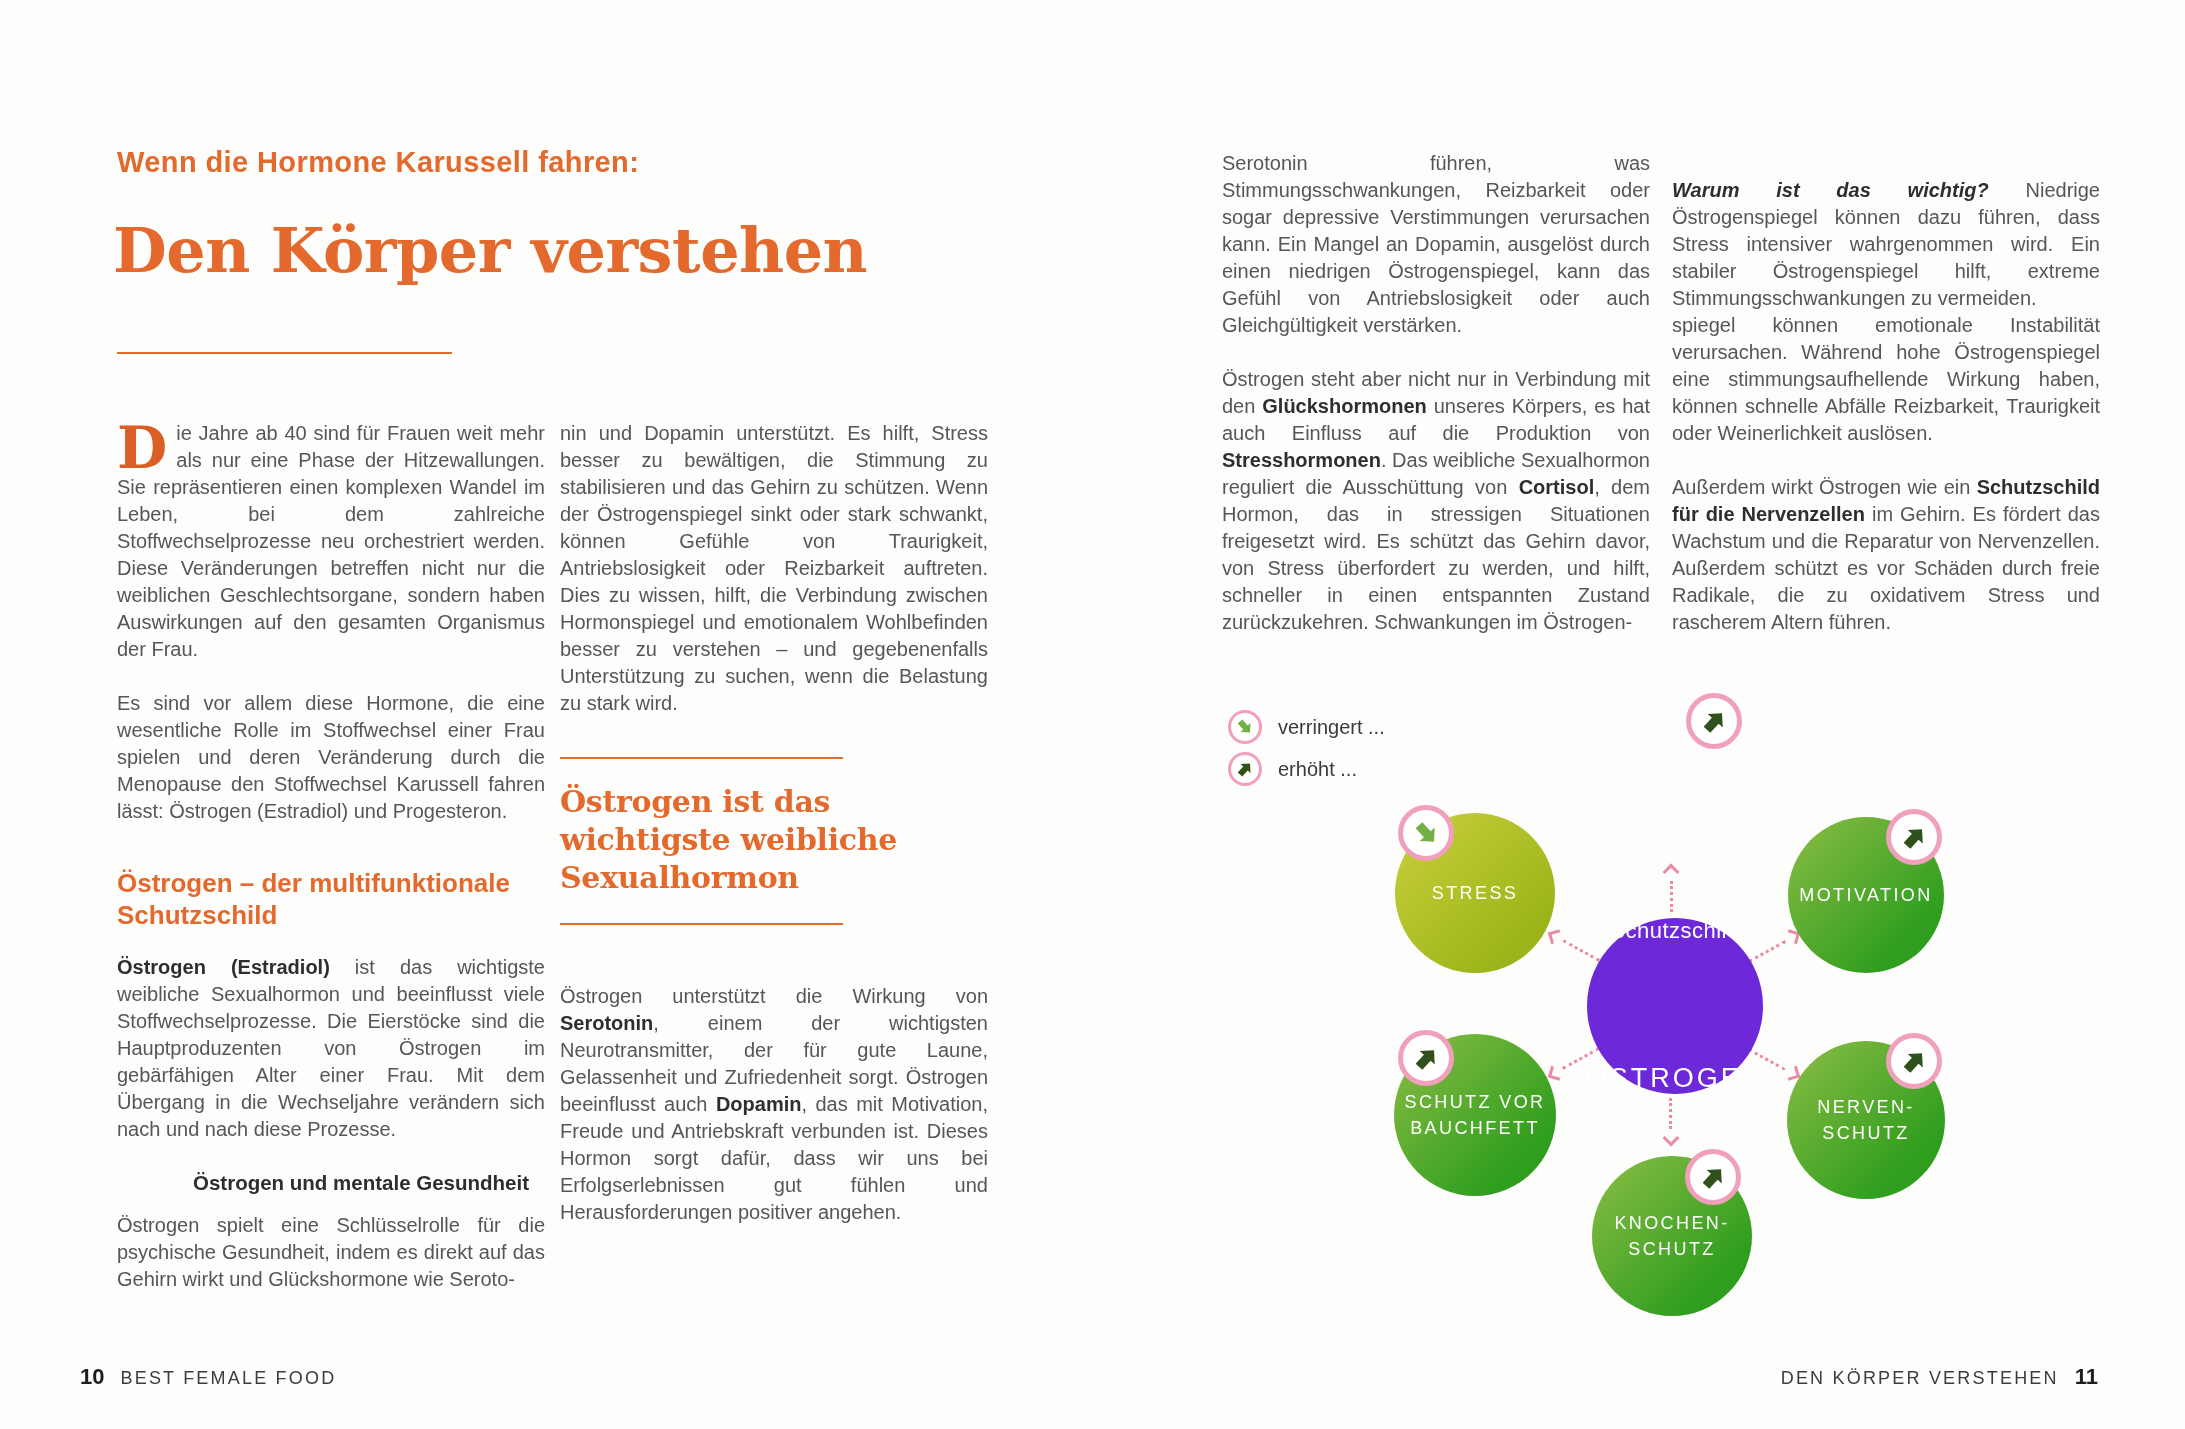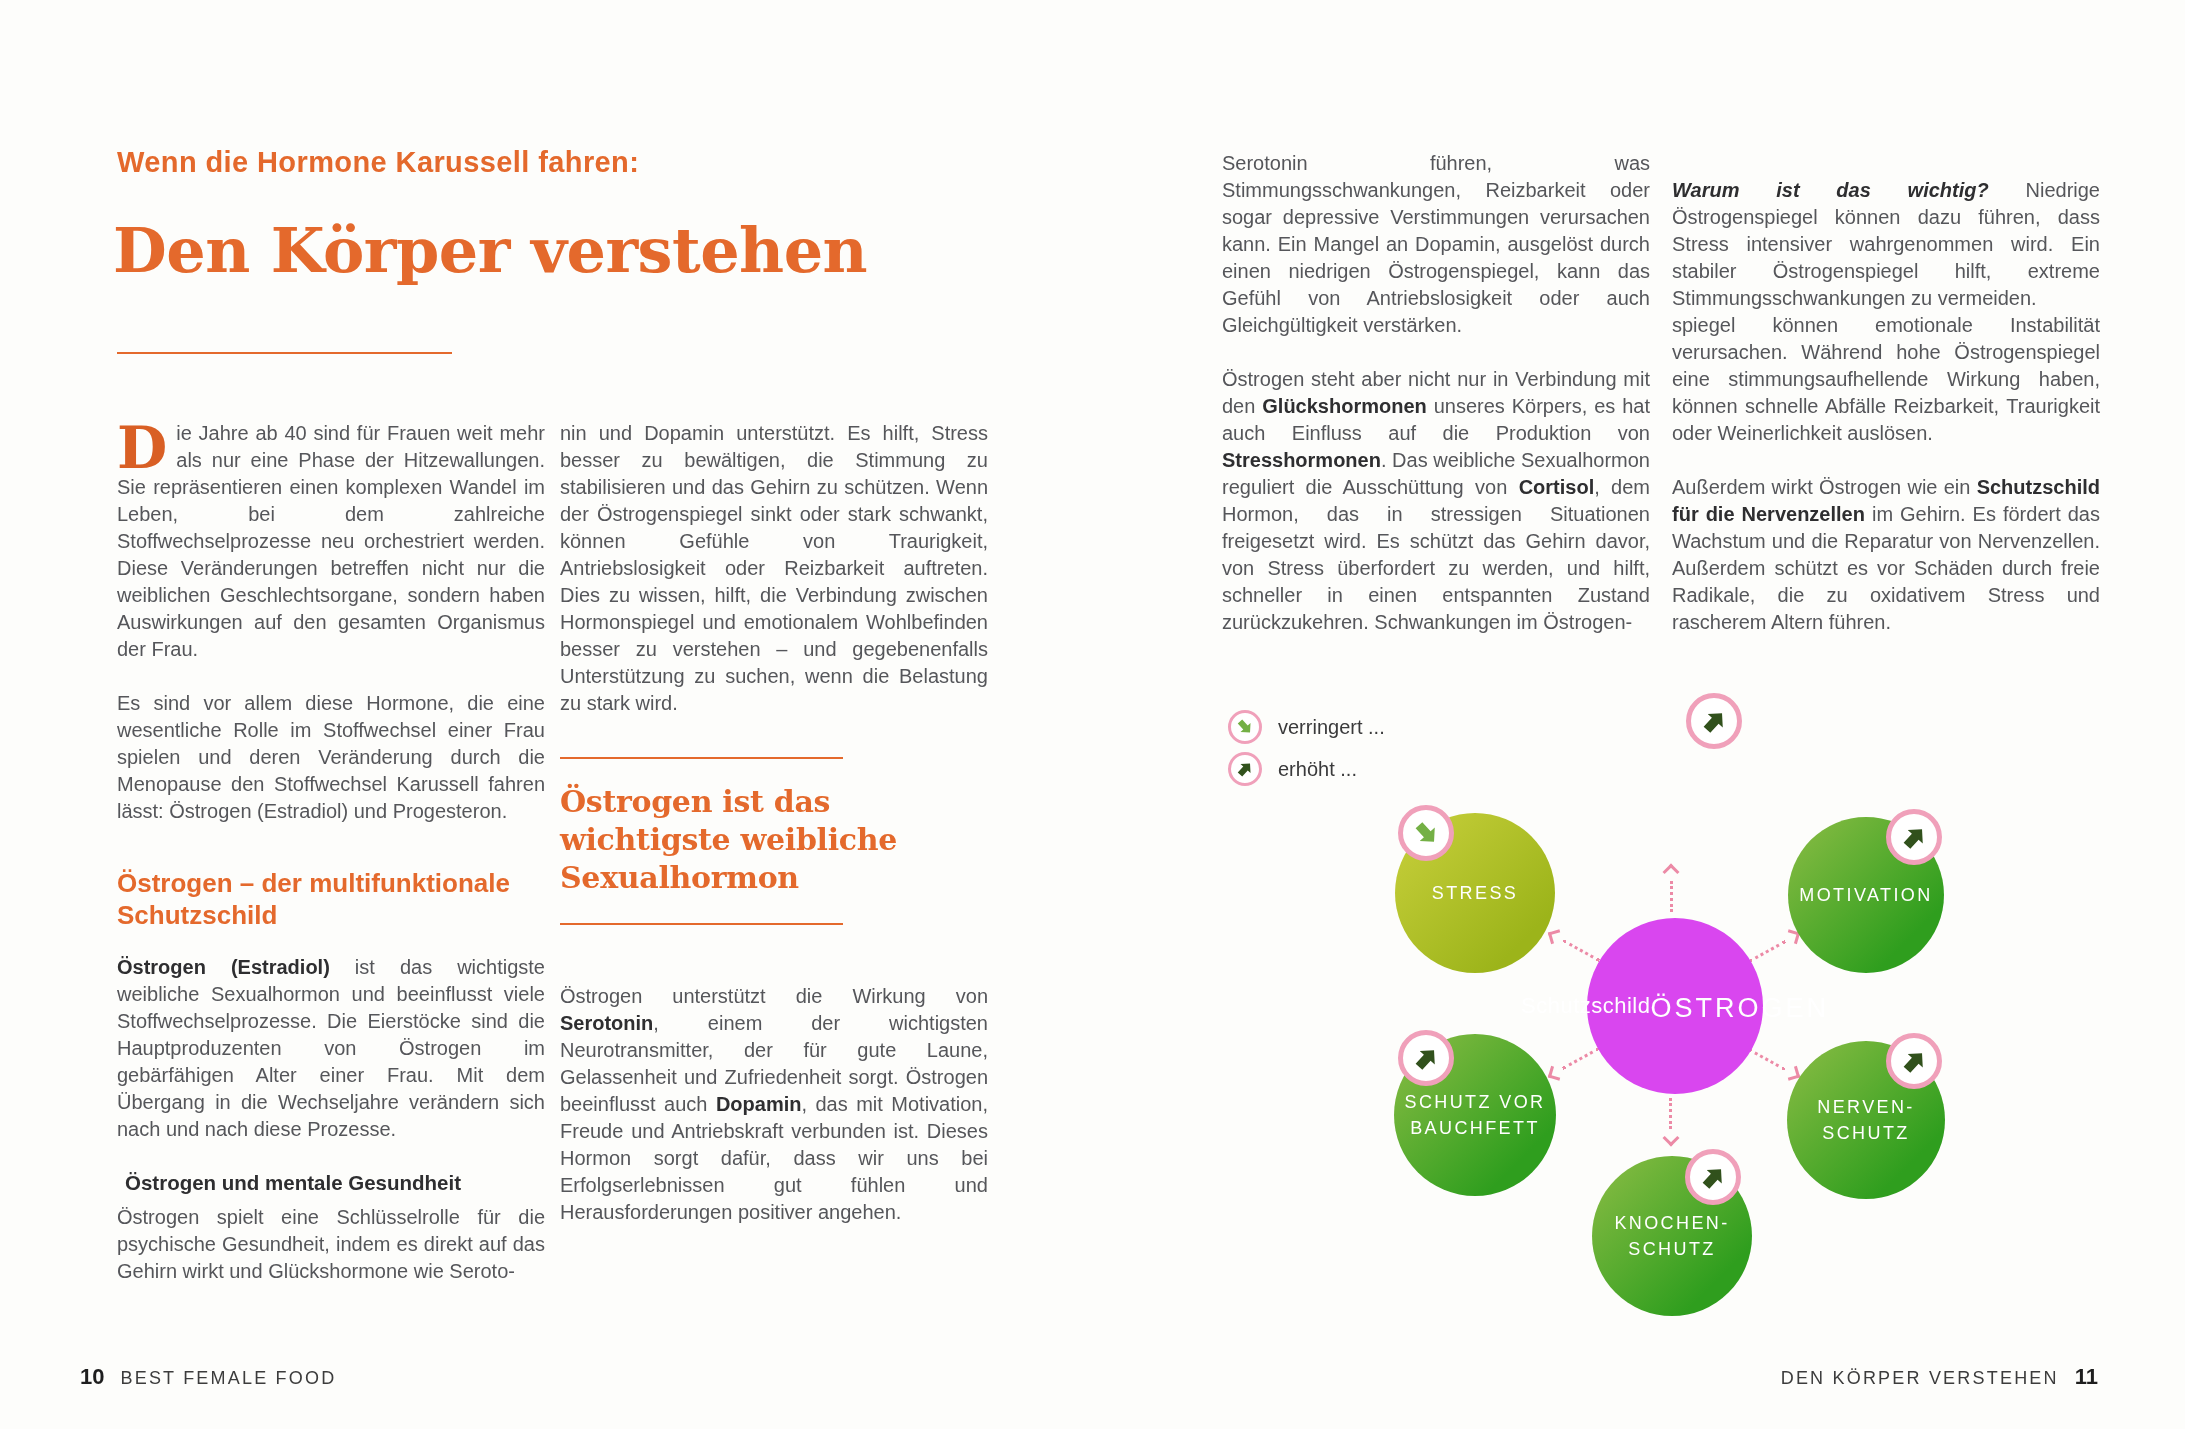--- a/index.html
+++ b/index.html
@@ -8,35 +8,35 @@
   .kicker{position:absolute;left:117px;top:146px;font-size:29px;letter-spacing:.4px;color:#e4692c;font-weight:700;}
   .title{position:absolute;left:113px;top:214px;font-family:"DejaVu Serif",serif;font-weight:700;
          font-size:62px;color:#e4692c;letter-spacing:-0.5px;}
   .title-rule{position:absolute;left:117px;top:352px;width:335px;height:2px;background:#e4692c;}
   .col{position:absolute;width:428px;font-size:20px;line-height:27px;text-align:justify;hyphens:none;}
   .col p{margin:0;}
   .col b{color:#2e2e30;font-weight:700;}
   .dropcap{float:left;font-family:"DejaVu Serif",serif;font-weight:700;font-size:58px;line-height:46px;
            color:#d95f24;padding:5px 9px 0 0;}
   .subhead-orange{margin:0;font-size:26px;line-height:32px;font-weight:700;color:#e4692c;text-align:left;}
-  .subhead-bold{margin:8px;font-size:20.5px;line-height:27px;font-weight:700;color:#2e2e30;text-align:left;}
+  .subhead-bold{margin:16px;font-size:20.5px;line-height:27px;font-weight:700;color:#2e2e30;text-align:right;}
   .serif-subhead{margin:0;font-family:"DejaVu Serif",serif;font-weight:700;font-size:30px;line-height:38px;
                  color:#e4692c;text-align:left;letter-spacing:-0.3px;}
   .rule-small{width:283px;height:2px;background:#e4692c;}
   .lead-q{font-weight:700;font-style:italic;color:#2e2e30;}
   .footer{position:absolute;top:1364px;font-size:18px;letter-spacing:2.2px;color:#3c3c3c;display:flex;align-items:baseline;}
   .pagenum{font-size:22px;font-weight:700;color:#1e1e1e;letter-spacing:0;}
   
   .diagram{position:absolute;left:1380px;top:670px;width:710px;height:700px;}
   .node{position:absolute;border-radius:50%;display:flex;flex-direction:column;align-items:center;justify-content:center;
         color:#fff;letter-spacing:2.4px;font-size:18px;line-height:26px;font-weight:500;text-align:center;}
   .node.green{background:linear-gradient(135deg,#8cbd45 0%,#2f9e1e 78%);}
   .node.lime{background:linear-gradient(135deg,#c9d03c 0%,#9cb41a 80%);}
-  .center-node{position:absolute;border-radius:50%;background:#d946ef;display:flex;
-               align-items:center;justify-content:center;color:#fff;text-align:center;}
+  .center-node{position:absolute;border-radius:50%;background:#6d28d9;display:flex;flex-direction:column;
+               align-items:center;justify-content:space-between;color:#fff;text-align:center;}
   .cn-line1{font-size:22px;letter-spacing:.5px;font-weight:400;}
   .cn-line2{font-size:27px;letter-spacing:3px;font-weight:500;margin-top:5px;}
   .badge{position:absolute;width:56px;height:56px;border-radius:50%;background:#fff;border:5px solid #f0a0ba;
          box-sizing:border-box;display:flex;align-items:center;justify-content:center;}
   .badge svg{width:27px;height:27px;display:block;}
   .legend-badge{width:34px;height:34px;border-width:3px;}
   .legend-badge svg{width:18px;height:18px;}
   .arr-dark polygon{fill:#31511c;}
   .arr-light polygon{fill:#74b045;}
   .arr-ne svg{transform:rotate(42deg);}

